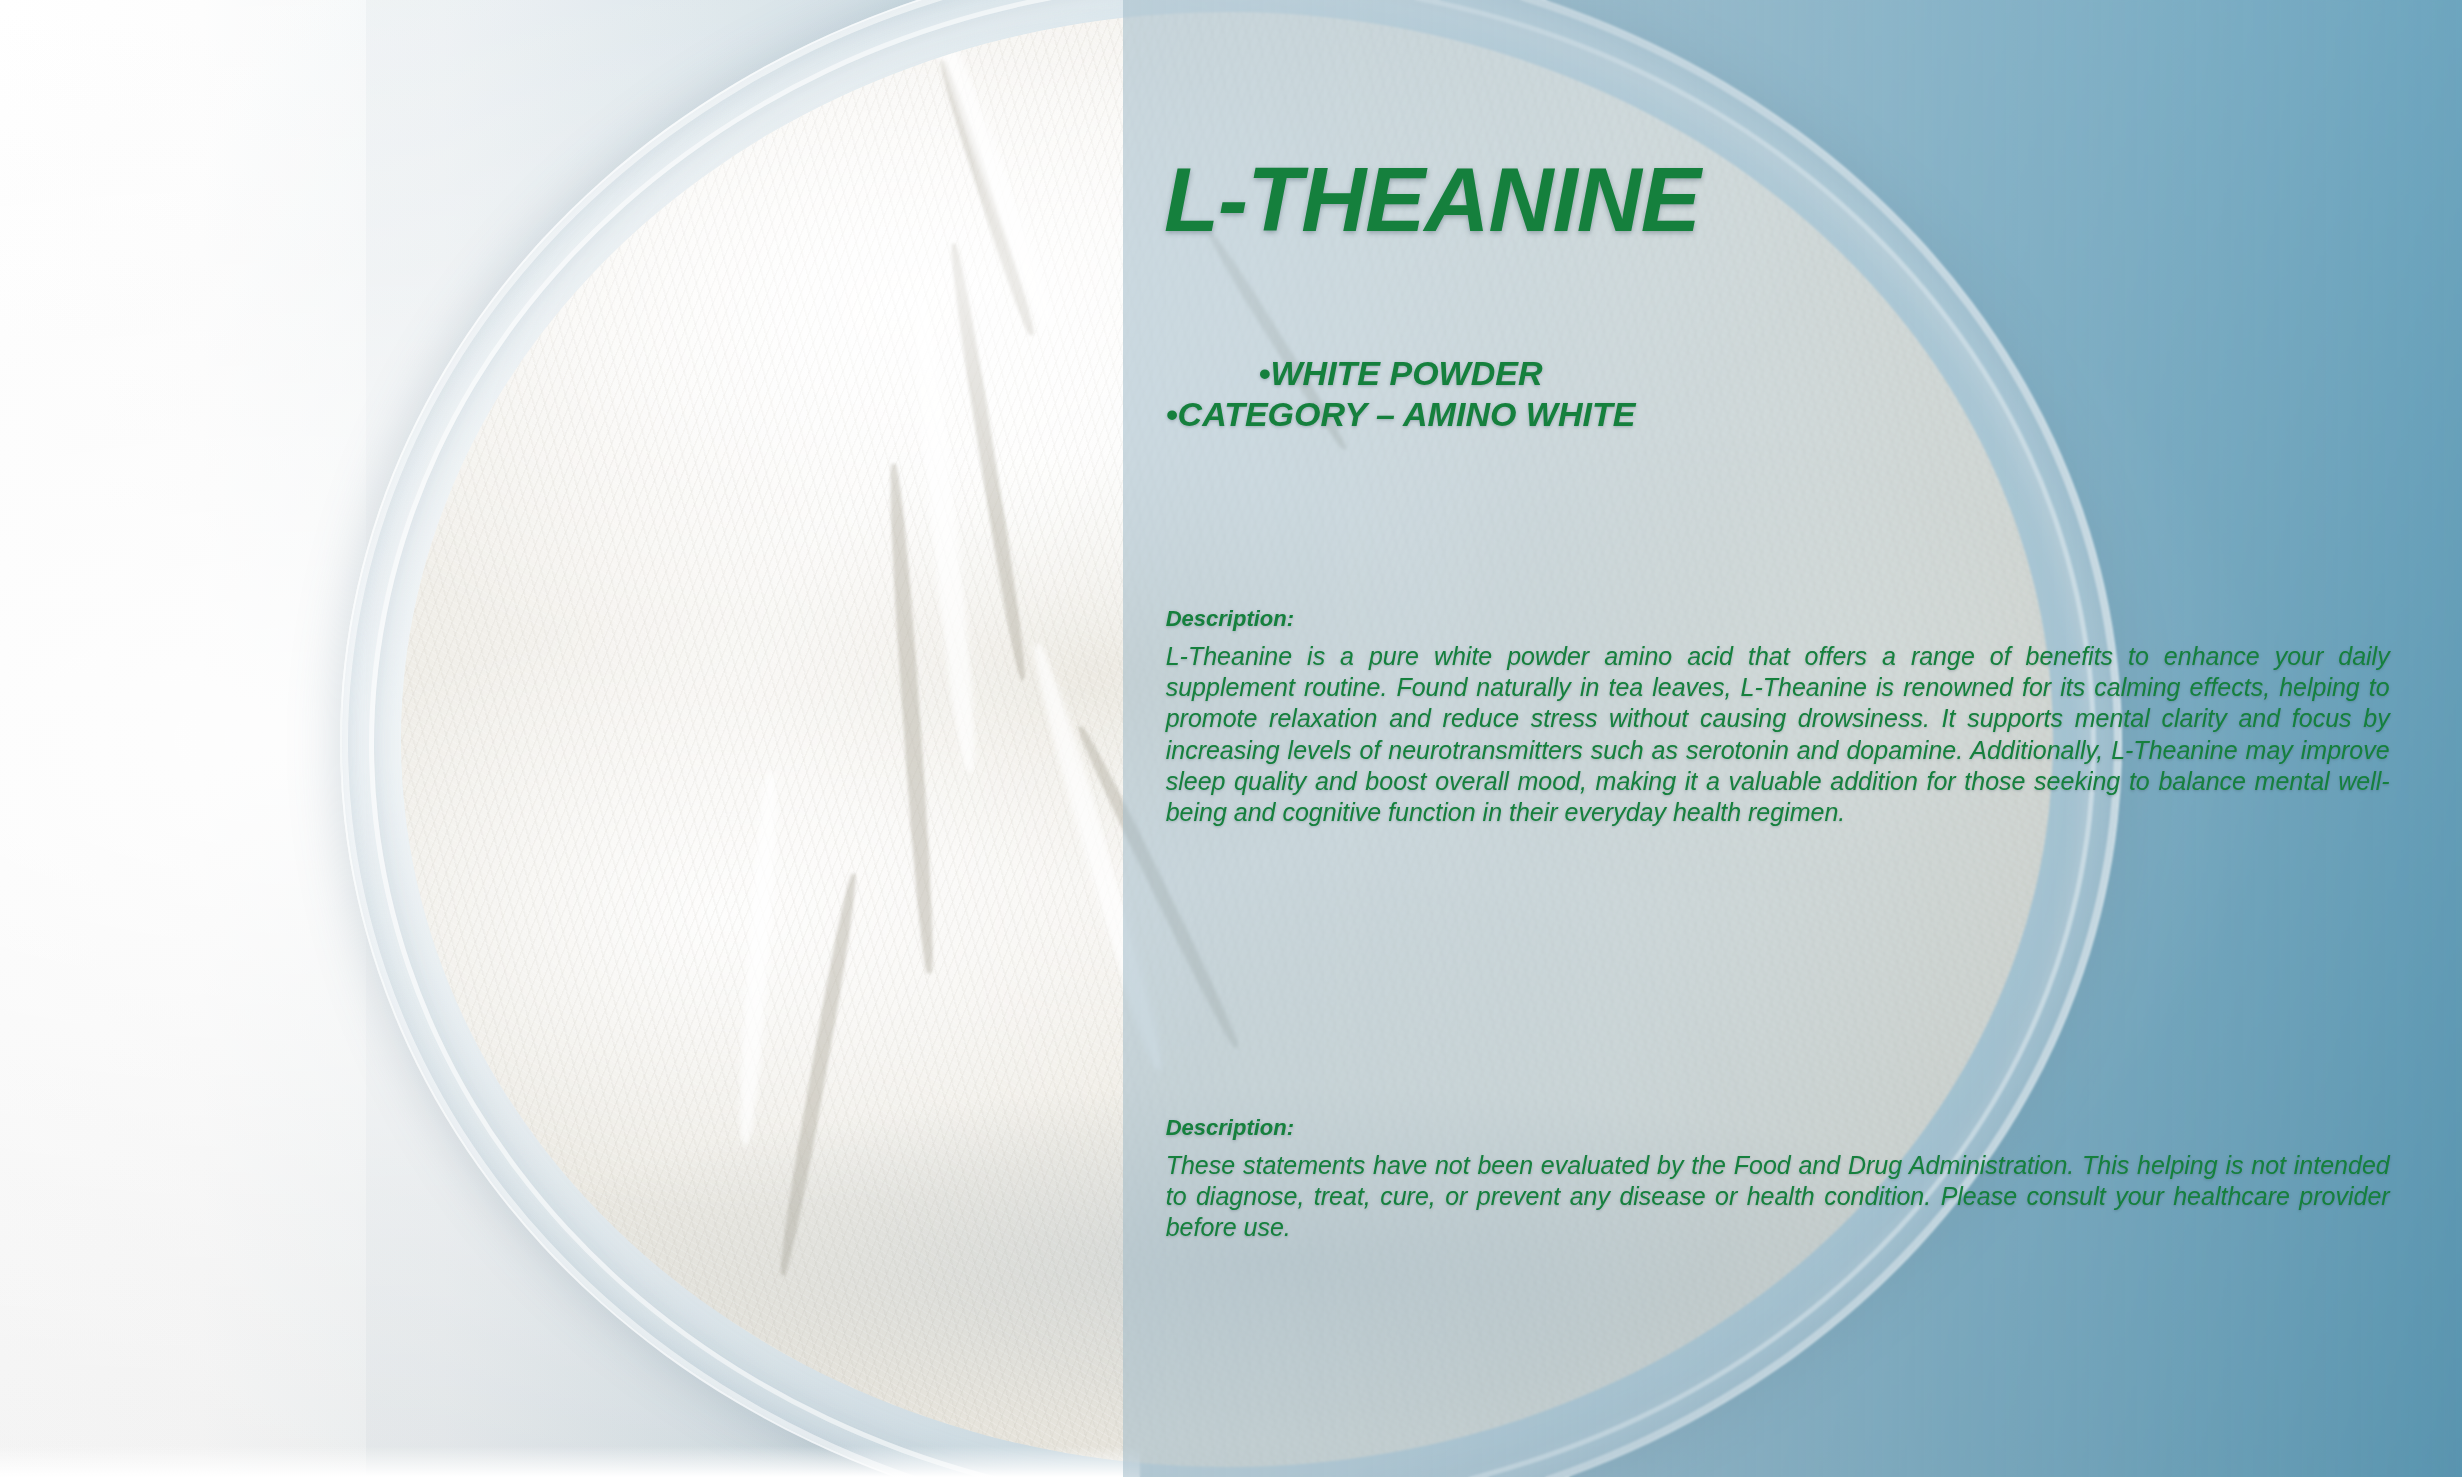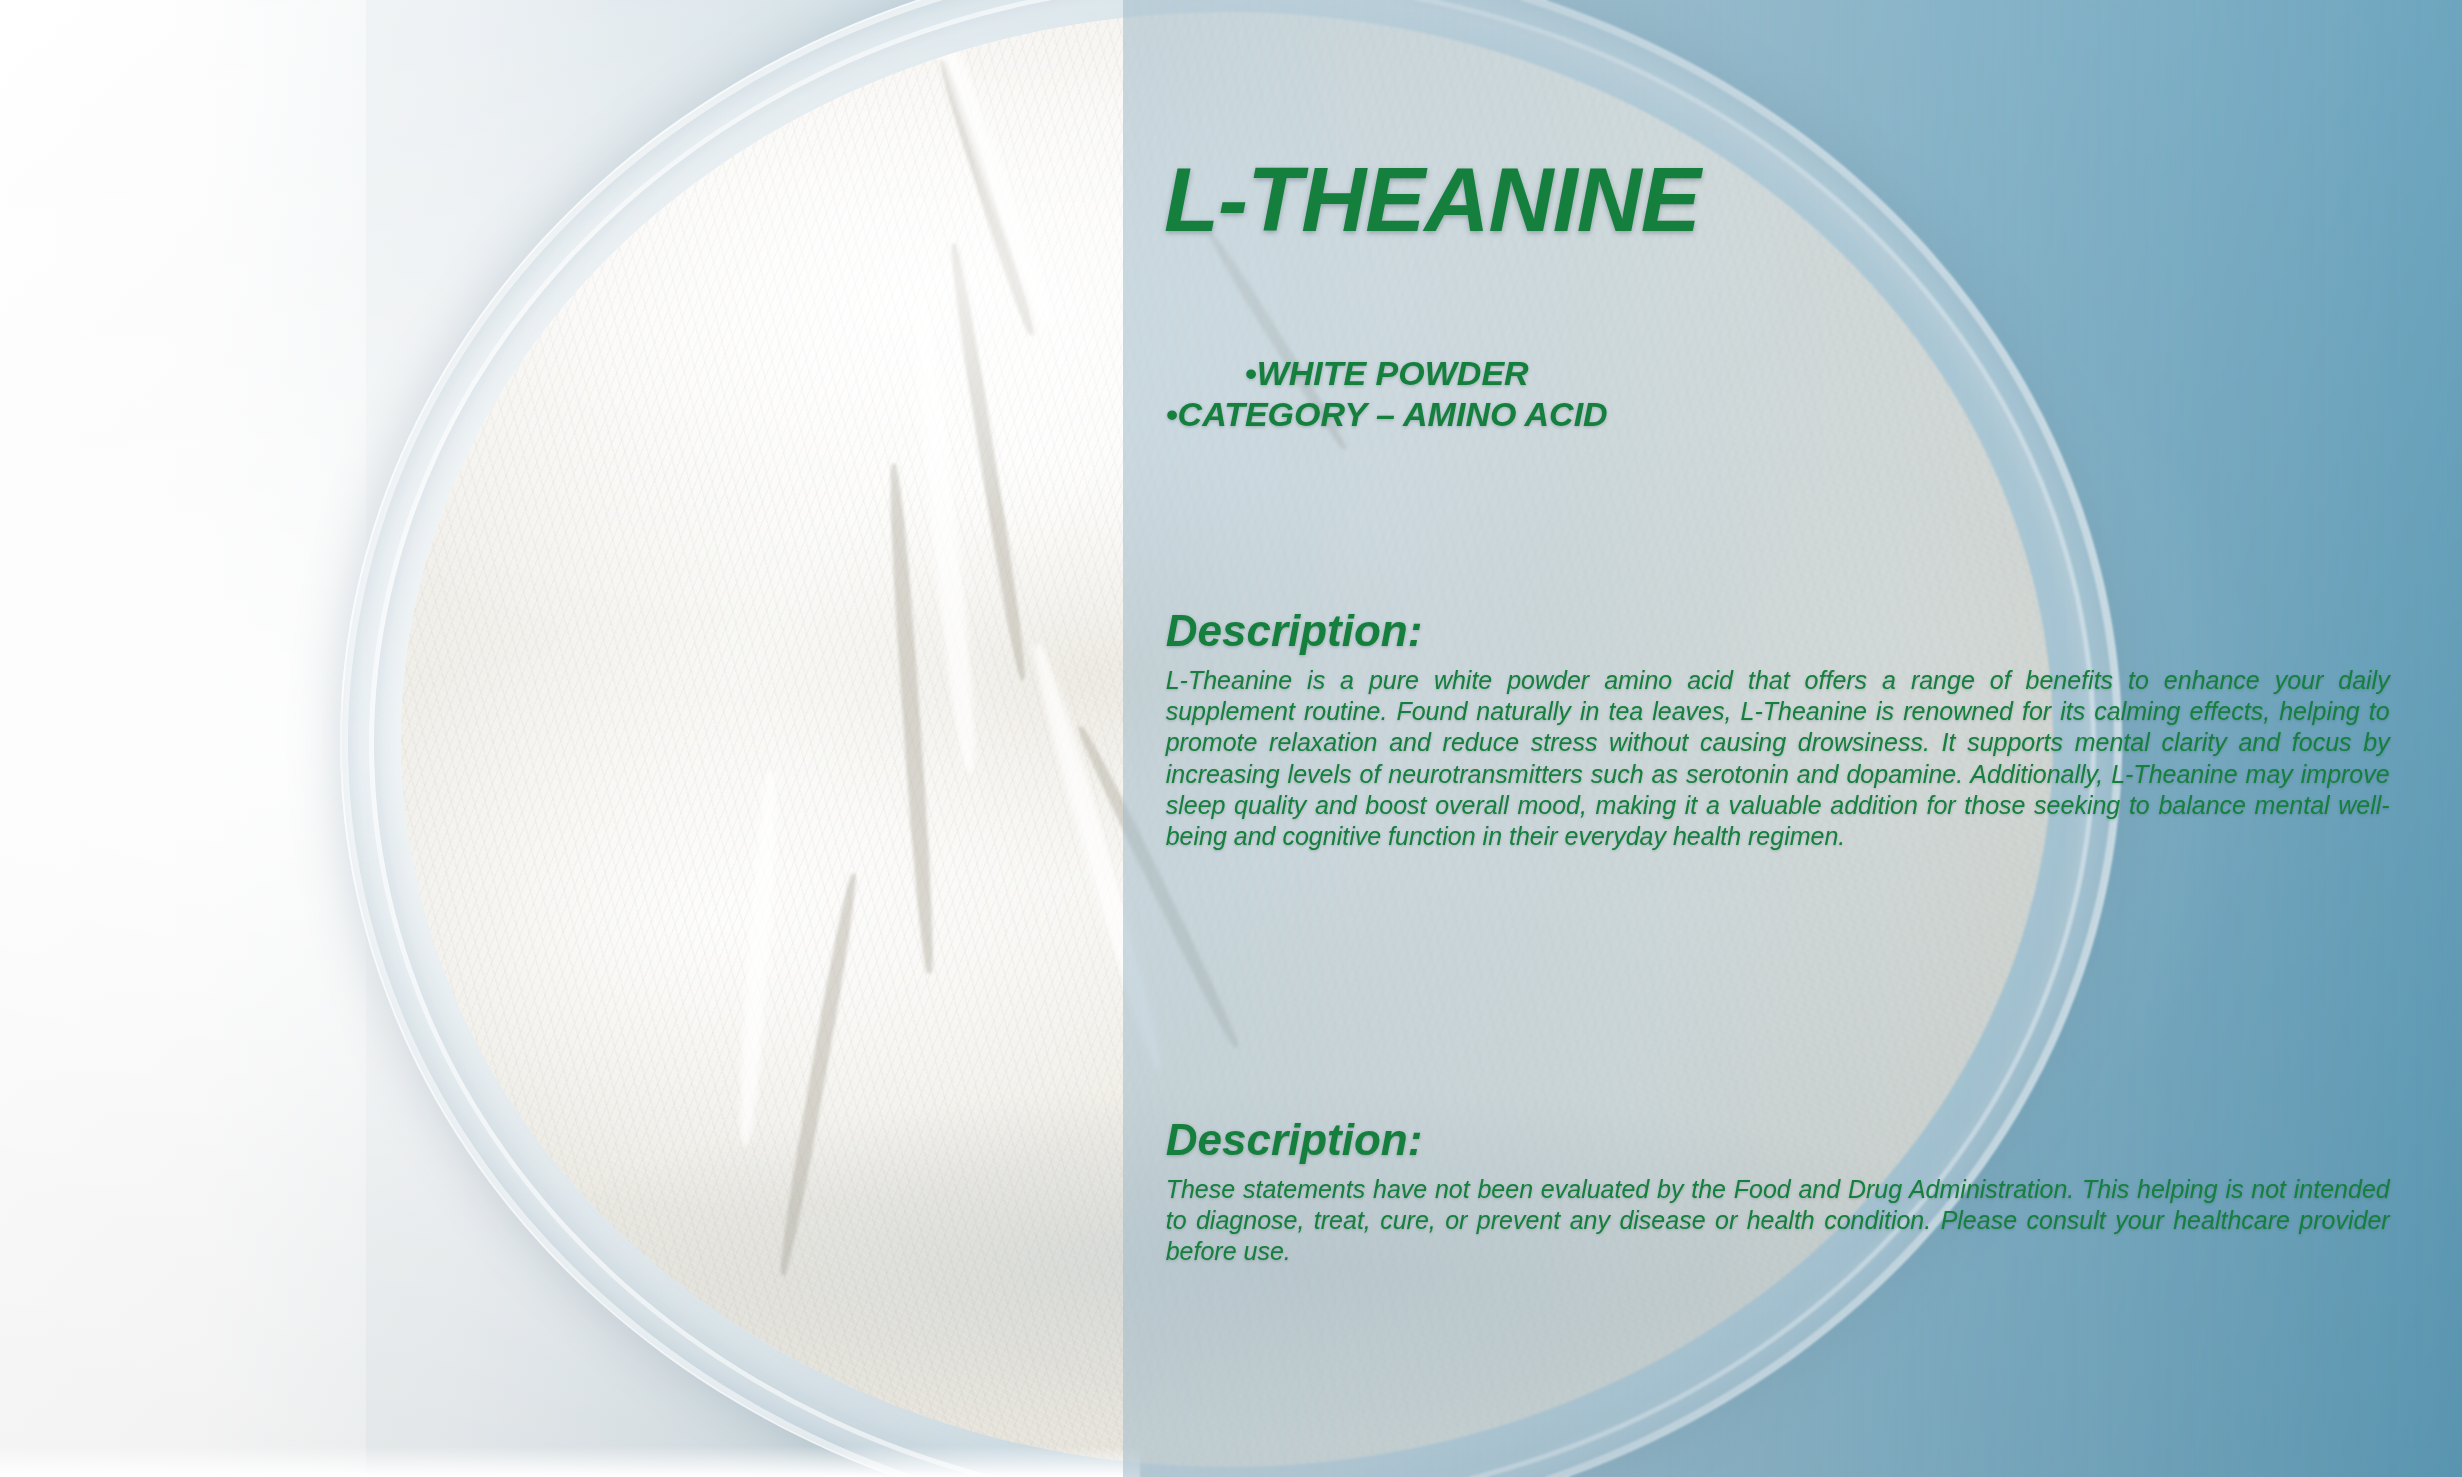--- a/index.html
+++ b/index.html
@@ -198,21 +198,21 @@
 
   .section {
     position: absolute;
     left: 1.7px;
     width: 1224px;
   }
   .section.description { top: 606px; }
   .section.disclaimer { top: 1115px; }
 
   .section-heading {
-    font-size: 44px;
+    font-size: 22px;
     font-weight: 700;
     font-style: italic;
     margin: 0 0 8.5px 0;
     text-shadow: 0 0.9px 3.4px rgba(40,60,75,0.30);
   }
   .section-body {
     font-size: 25px;
     line-height: 1.255;
     font-weight: 400;
     font-style: italic;
@@ -271,21 +271,21 @@
   <div class="bottom-white"></div>
 
   <div class="overlay-panel"></div>
 
   <div class="content">
 
     <div class="title">L-THEANINE</div>
 
     <div class="bullets">
       <div>•WHITE POWDER</div>
-      <div>•CATEGORY – AMINO ACID</div>
+      <div>•CATEGORY – AMINO WHITE</div>
     </div>
 
     <div class="section description">
       <div class="section-heading">Description:</div>
       <div class="section-body">L-Theanine is a pure white powder amino acid that offers a range of benefits to enhance your daily supplement routine. Found naturally in tea leaves, L-Theanine is renowned for its calming effects, helping to promote relaxation and reduce stress without causing drowsiness. It supports mental clarity and focus by increasing levels of neurotransmitters such as serotonin and dopamine. Additionally, L-Theanine may improve sleep quality and boost overall mood, making it a valuable addition for those seeking to balance mental well-being and cognitive function in their everyday health regimen.</div>
     </div>
 
     <div class="section disclaimer">
       <div class="section-heading">Description:</div>
       <div class="section-body">These statements have not been evaluated by the Food and Drug Administration. This helping is not intended to diagnose, treat, cure, or prevent any disease or health condition.  Please consult your healthcare provider before use.</div>

